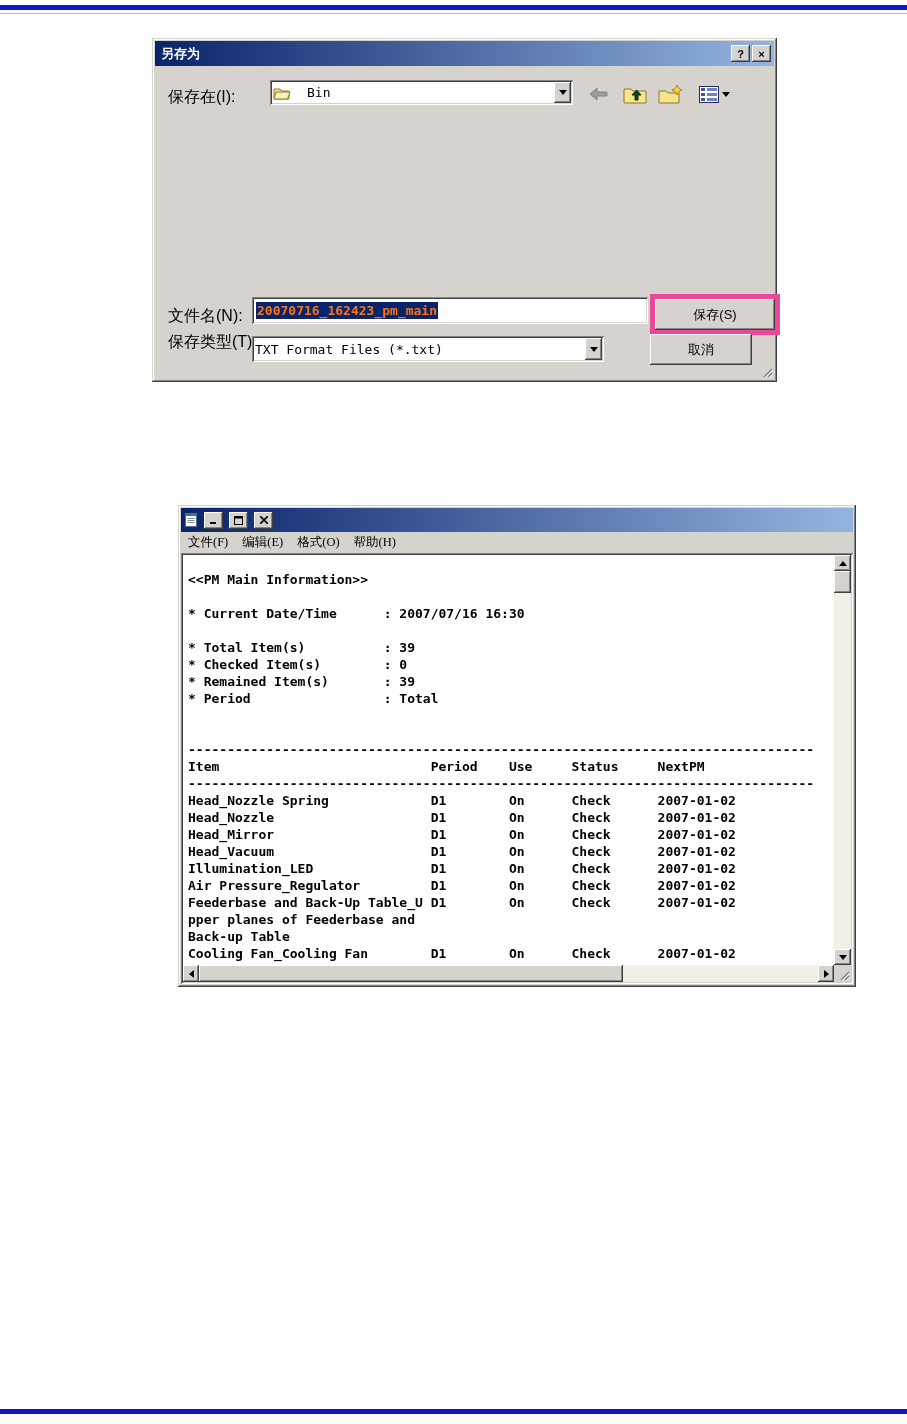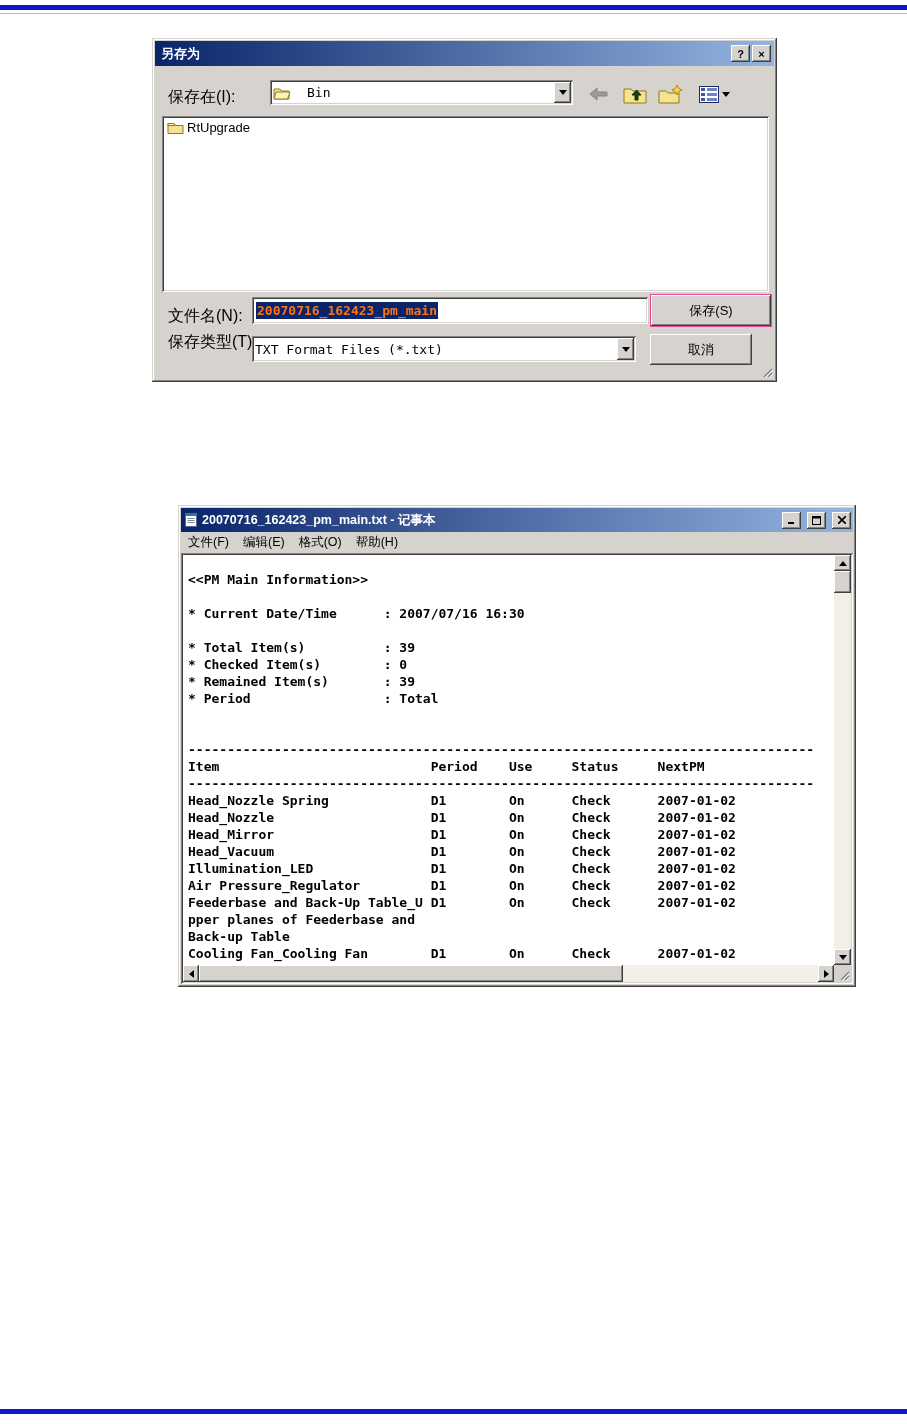--- a/index.html
+++ b/index.html
@@ -43,30 +43,30 @@
               border-left:5px solid #000; }
   .toolbtn { position:absolute; top:44px; width:30px; height:24px; display:flex; align-items:center;
              justify-content:center; }
   .filelist { position:absolute; left:10px; top:78px; width:607px; height:176px; }
   .file-item { position:absolute; left:5px; top:4px; display:flex; align-items:center; gap:3px;
                font-size:13px; }
   .txt-input { position:absolute; display:flex; align-items:center; padding-left:4px; font-size:13px;
                font-family:"DejaVu Sans Mono", monospace; }
   .seltext { background:#0a246a; color:#f97316; font-weight:bold; padding:1px 1px; white-space:nowrap; }
   .btn { position:absolute; font-size:13px; display:flex; align-items:center; justify-content:center; }
-  .btn-default { border:1px solid #ec4899; }
+  .btn-default { border:5px solid #ec4899; }
   .grip { position:absolute; right:4px; bottom:4px; width:14px; height:14px; }
 
   
   .np { position:absolute; left:178px; top:505px; width:678px; height:482px; }
   .np-title { position:absolute; left:3px; top:3px; right:3px; height:24px; padding:0 2px 0 3px; gap:4px; }
   .np-title .titletext { font-size:12.5px; }
   .np-menubar { position:absolute; left:3px; top:27px; right:3px; height:21px; display:flex;
                 align-items:center; font-size:12.5px; background:#d6d3ce; }
-  .menu-item { padding:2px 7px; white-space:nowrap; }
+  .menu-item { padding:2px 7px; white-space:nowrap;font-family:Liberation Serif, serif; }
   .np-client { position:absolute; left:3px; top:48px; right:3px; bottom:3px; }
   .np-text { position:absolute; left:2px; top:2px; right:19px; bottom:19px; background:#fff; overflow:hidden; }
   .np-text pre { margin:0; padding:16px 0 0 5px; font-family:"DejaVu Sans Mono", monospace;
                  font-size:13px; line-height:17px; font-weight:bold; white-space:pre; }
   .scroll-track { background:#f1efe6; }
   .np-vscroll { position:absolute; right:2px; top:2px; width:17px; bottom:19px; }
   .np-hscroll { position:absolute; left:2px; bottom:2px; right:19px; height:17px; }
   .sb-btn { position:absolute; width:17px; height:16px; display:flex; align-items:center; justify-content:center; }
   .np-vthumb { position:absolute; left:0; top:16px; width:17px; height:22px; }
   .np-hthumb { position:absolute; left:16px; top:0; width:424px; height:17px; }
@@ -133,43 +133,32 @@
         <rect x="2" y="2" width="4" height="3" fill="#3a56a5"></rect>
           <rect x="8" y="2" width="10" height="3" fill="#6b86c8"></rect>
         <rect x="2" y="7" width="4" height="3" fill="#3a56a5"></rect>
           <rect x="8" y="7" width="10" height="3" fill="#6b86c8"></rect>
         <rect x="2" y="12" width="4" height="3" fill="#3a56a5"></rect>
           <rect x="8" y="12" width="10" height="3" fill="#6b86c8"></rect>
       </svg>
       <span class="tri-down" style="margin-left:3px;"></span>
     </div>
 
-    <div class="filelist sunken">
-      <div class="file-item">
-        <span>
-          <svg width="17" height="13" viewBox="0 0 17 13">
-            <path d="M1 2.5 h6 l1.5 2 H16 v8 H1 Z" fill="#f7e48a" stroke="#8a7a28"></path>
-            <path d="M1 2.5 h6 l1.5 2 H1 Z" fill="#fdf3b4" stroke="#8a7a28"></path>
-          </svg>
-        </span>
-        <span>RtUpgrade</span>
-      </div>
-    </div>
 
     <span class="lbl" style="left:16px; top:268px;">文件名(N):</span>
     <div class="txt-input sunken" style="left:100px; top:259px; width:392px; height:27px;">
       <span class="seltext">20070716_162423_pm_main</span>
     </div>
 
     <div class="btn raised btn-default" style="left:498px; top:256px; width:120px; height:31px;">
       <span>保存(S)</span>
     </div>
 
     <span class="lbl" style="left:16px; top:294px;">保存类型(T):</span>
-    <div class="combo sunken" style="left:100px; top:298px; width:384px; height:26px;">
+    <div class="combo sunken" style="left:100px; top:298px; width:352px; height:26px;">
       <div class="combo-inner">
         <span>TXT Format Files (*.txt)</span>
       </div>
       <div class="combo-btn raised center">
         <span class="tri-down"></span>
       </div>
     </div>
 
     <div class="btn raised" style="left:498px; top:296px; width:102px; height:31px;">
       <span>取消</span>
@@ -190,21 +179,20 @@
     <div class="np-title titlebar">
       <span>
         <svg width="14" height="14" viewBox="0 0 14 14">
           <rect x="1.5" y="0.5" width="11" height="13" fill="#ffffff" stroke="#5a6a8a"></rect>
           <rect x="1.5" y="0.5" width="11" height="2.5" fill="#3a6ea5"></rect>
           <line x1="3.5" y1="5.5" x2="10.5" y2="5.5" stroke="#7a8aa8"></line>
           <line x1="3.5" y1="7.5" x2="10.5" y2="7.5" stroke="#7a8aa8"></line>
           <line x1="3.5" y1="9.5" x2="10.5" y2="9.5" stroke="#7a8aa8"></line>
         </svg>
       </span>
-      <span class="titletext">20070716_162423_pm_main.txt - 记事本</span>
       <span class="cap-btn raised">
         <svg width="8" height="8" viewBox="0 0 8 8">
             <rect x="0" y="6" width="6" height="2" fill="#000"></rect>
           </svg>
       </span>
       <span class="cap-btn raised">
         <svg width="9" height="9" viewBox="0 0 9 9">
             <rect x="0.5" y="0.5" width="8" height="8" fill="none" stroke="#000"></rect>
             <rect x="0.5" y="0.5" width="8" height="2" fill="#000"></rect>
           </svg>

